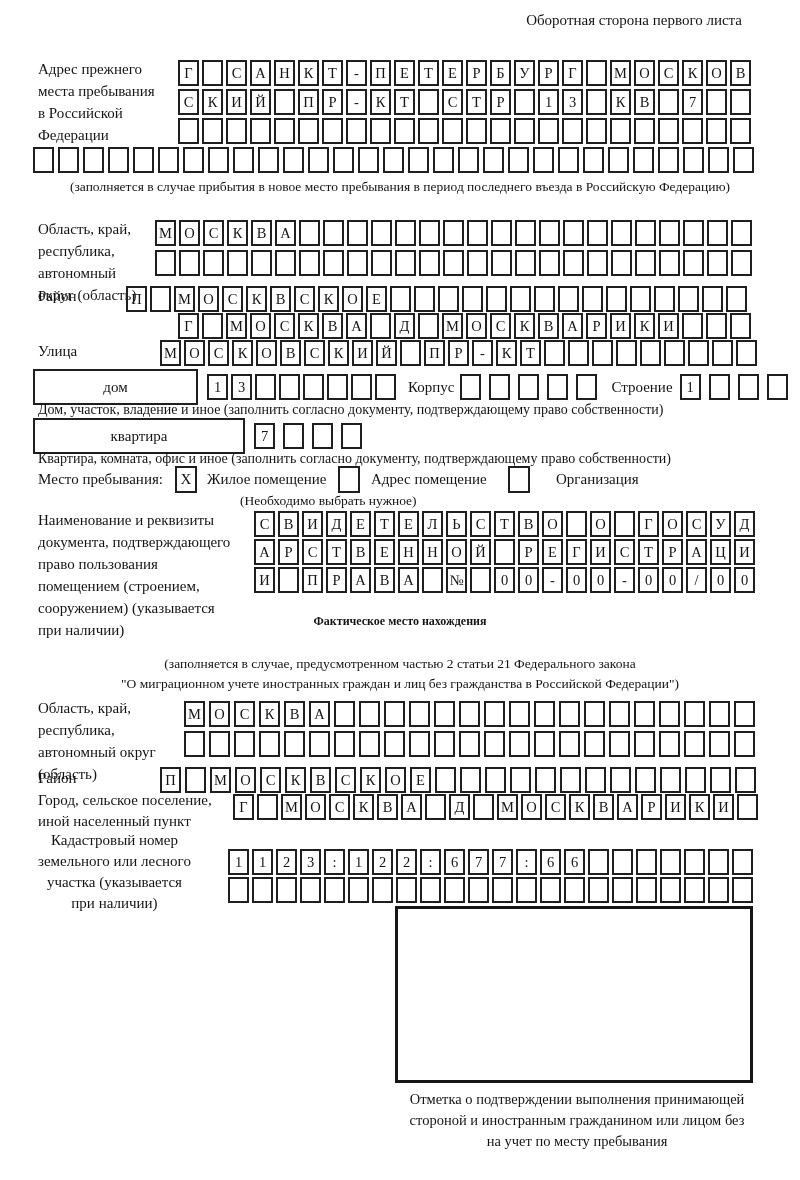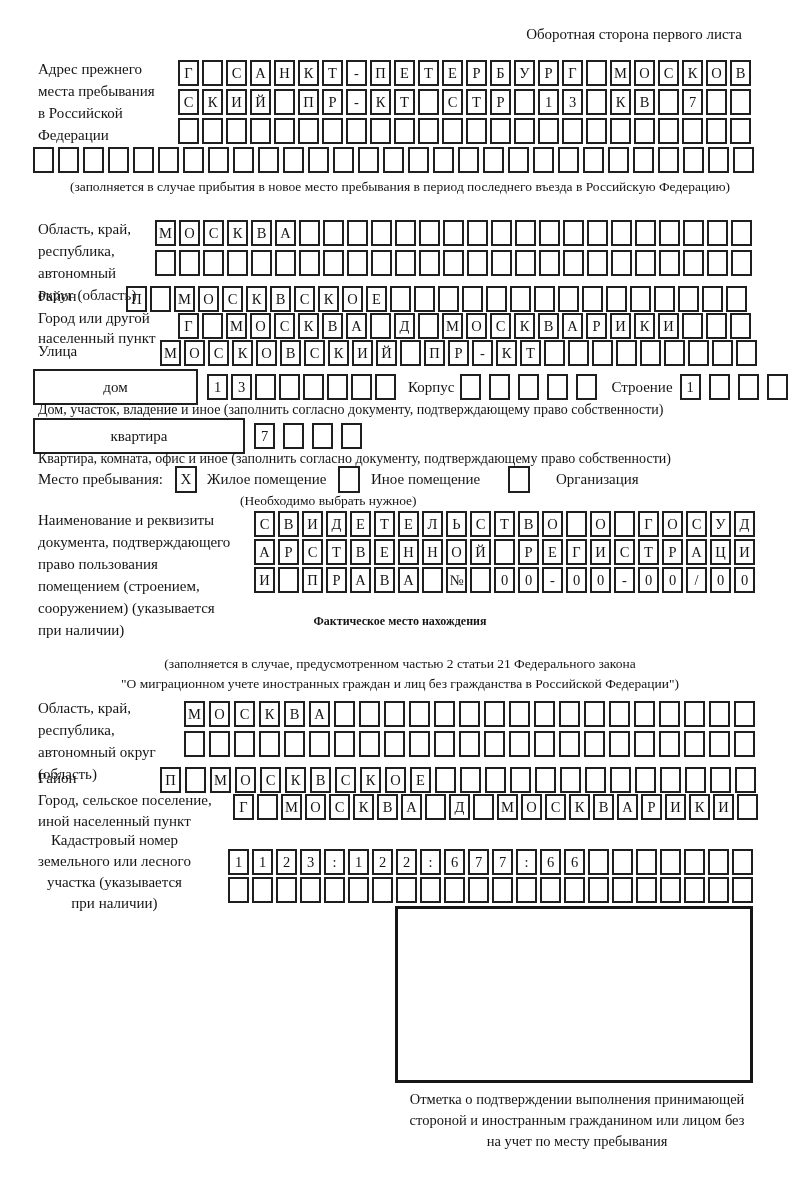--- a/index.html
+++ b/index.html
@@ -17,21 +17,21 @@
   .cell{flex:0 0 auto;width:21px;height:26px;border:2px solid #1f1f1f;box-sizing:border-box;
         display:flex;align-items:center;justify-content:center;font-size:14.5px;}
   .bigbox{border:2px solid #1f1f1f;box-sizing:border-box;height:36px;display:flex;
           align-items:center;justify-content:center;font-size:15px;flex:0 0 auto;}
   .hrow{position:absolute;display:flex;align-items:center;}
   .hlabel{font-size:15px;white-space:nowrap;}
   .checkbox{position:absolute;width:22px;height:27px;border:2px solid #1f1f1f;box-sizing:border-box;
             display:flex;align-items:center;justify-content:center;font-size:15px;}
   .stay-lbl{position:absolute;font-size:15px;white-space:nowrap;}
 
-  #header-note{top:26px;right:58px;position:absolute;font-size:15px;}
+  #header-note{top:12px;right:58px;position:absolute;font-size:15px;}
   #addr-label{top:58px;left:38px;}
   #addr-r1{top:60px;left:178px;}
   #addr-r2{top:89px;left:178px;}
   #addr-r3{top:118px;left:178px;}
   #addr-r4{top:147px;left:33px;}
   #addr-note{top:177px;}
   #s2-title{top:197px;font-size:16px;}
   #region-label{top:218px;left:38px;}
   #region-r1{top:220px;left:155px;}
   #region-r2{top:250px;left:155px;}
@@ -287,24 +287,20 @@
       <span class="cell"></span>
       <span class="cell"></span>
       <span class="cell"></span>
       <span class="cell"></span>
       <span class="cell"></span>
       <span class="cell"></span>
       <span class="cell"></span>
       <span class="cell"></span>
     </div>
 
-  <div class="lbl" id="city-label">
-      <div>Город или другой</div>
-      <div>населенный пункт</div>
-    </div>
   <div class="cellrow" id="city-row">
       <span class="cell">Г</span>
       <span class="cell"></span>
       <span class="cell">М</span>
       <span class="cell">О</span>
       <span class="cell">С</span>
       <span class="cell">К</span>
       <span class="cell">В</span>
       <span class="cell">А</span>
       <span class="cell"></span>
@@ -392,21 +388,21 @@
         <span class="cell"></span>
         <span class="cell"></span>
       </div>
   </div>
   <div class="note" id="apartment-note">Квартира, комната, офис и иное (заполнить согласно документу, подтверждающему право собственности)</div>
 
   <div class="stay-lbl" id="stay-label">Место пребывания:</div>
   <div class="checkbox" id="stay-cb1">X</div>
   <div class="stay-lbl" id="stay-opt1">Жилое помещение</div>
   <div class="checkbox" id="stay-cb2"></div>
-  <div class="stay-lbl" id="stay-opt2">Иное помещение</div>
+  <div class="stay-lbl" id="stay-opt2">Адрес помещение</div>
   <div class="checkbox" id="stay-cb3"></div>
   <div class="stay-lbl" id="stay-opt3">Организация</div>
   <div id="stay-hint">(Необходимо выбрать нужное)</div>
 
   <div class="lbl" id="doc-label">
       <div>Наименование и реквизиты</div>
       <div>документа, подтверждающего</div>
       <div>право пользования</div>
       <div>помещением (строением,</div>
       <div>сооружением) (указывается</div>

